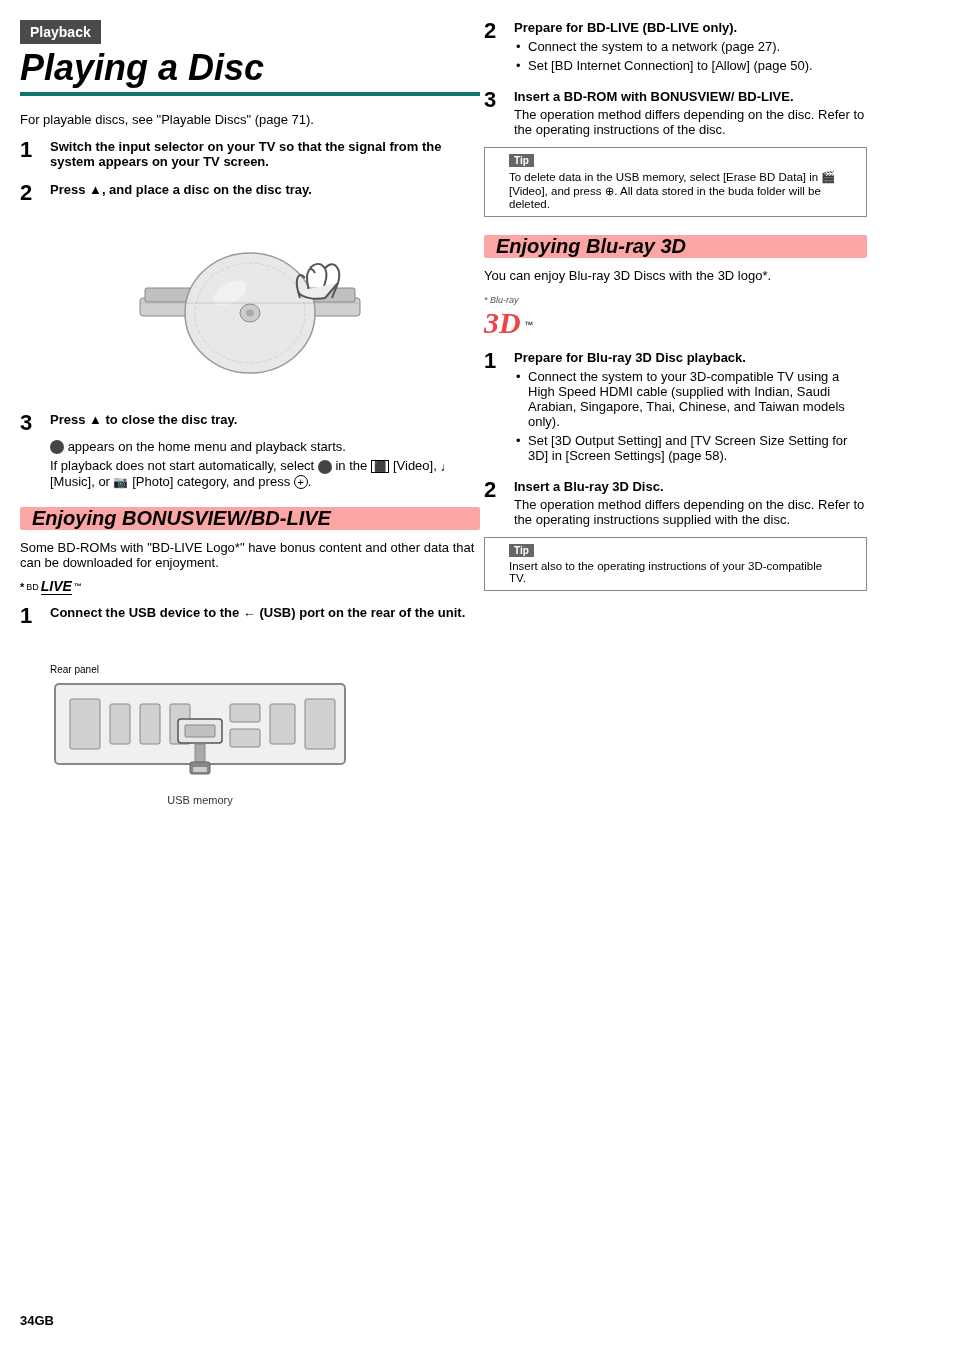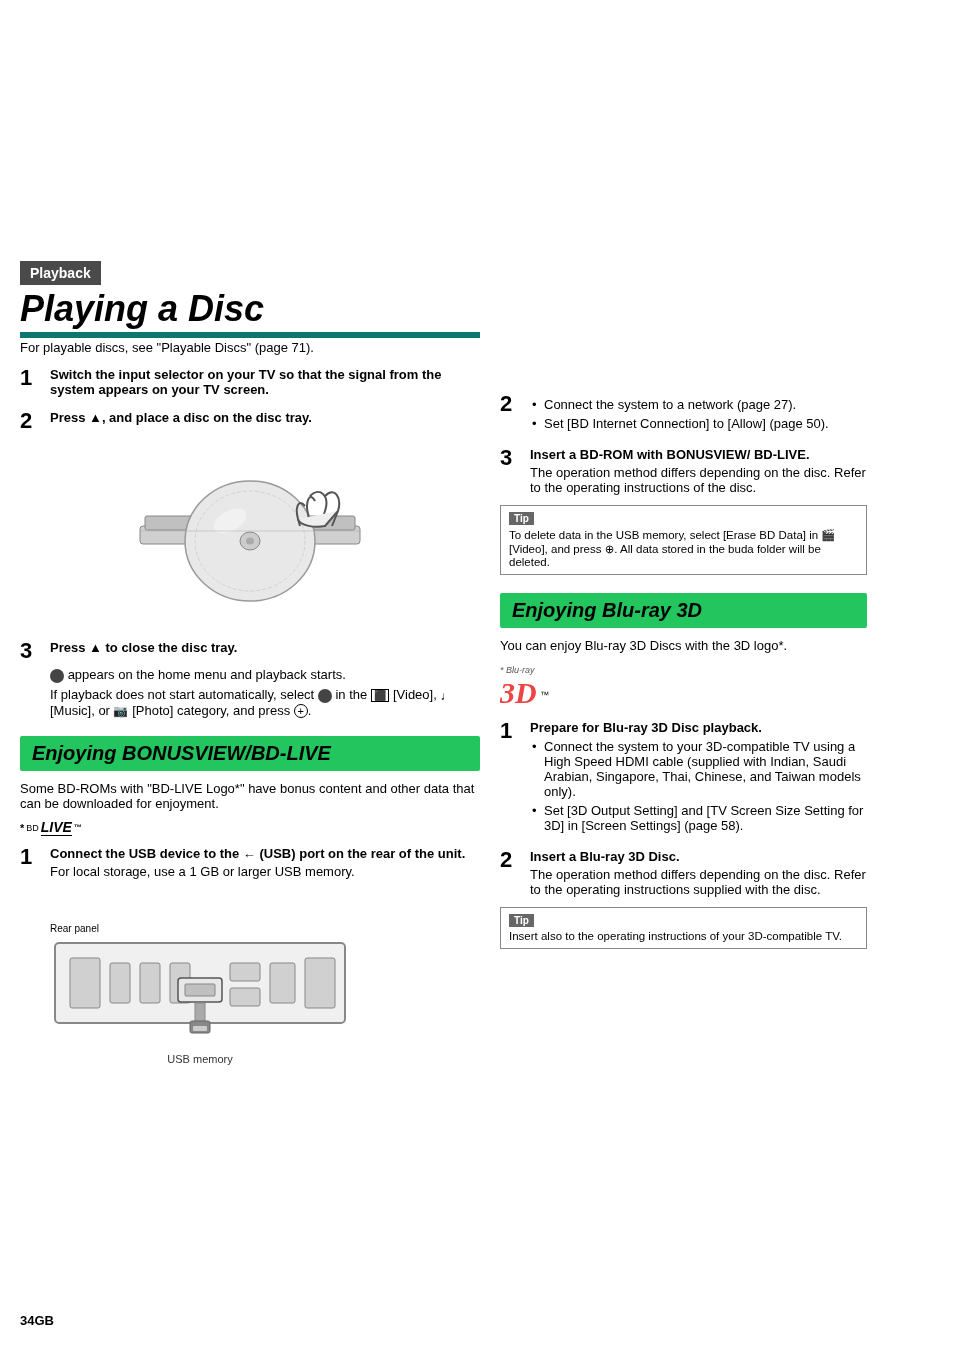--- a/index.html
+++ b/index.html
@@ -9,22 +9,21 @@
       background: #fff;
       color: #000;
       width: 954px;
       min-height: 1352px;
     }
     .page {
       display: flex;
       width: 887px;
       min-height: 1352px;
       padding: 20px;
-      gap: 20px;
-      align-items: center;
+      gap: 4px;
     }
     .left-col {
       width: 460px;
       flex-shrink: 0;
     }
     .right-col {
       flex: 1;
     }
 
     
@@ -36,23 +35,23 @@
       padding: 4px 10px;
       display: inline-block;
       margin-bottom: 4px;
     }
 
     
     .main-title {
       font-size: 36px;
       font-weight: 900;
       font-style: italic;
-      border-bottom: 6px solid #0f766e;
+      border-bottom: 4px solid #0f766e;
       padding-bottom: 4px;
-      margin-bottom: 2px;
+      margin-bottom: 16px;
       line-height: 1.1;
     }
 
     .intro-text {
       font-size: 13px;
       margin-bottom: 12px;
     }
 
     
     .step {
@@ -85,22 +84,22 @@
       justify-content: center;
       margin: 14px 0;
     }
     .disc-svg-wrapper {
       width: 280px;
       height: 180px;
     }
 
     
     .section-header {
-      background: #22c55e;
-      padding: 6px 12px;
+      background: #fca5a5;
+      padding: 0 12px;
       font-size: 20px;
       font-weight: 900;
       font-style: italic;
       margin: 18px 0 10px 0;
       border-radius: 2px;
     }
 
     .bullet-list {
       list-style: none;
       padding: 0;
@@ -114,21 +113,21 @@
     }
     .bullet-list li::before {
       content: "•";
       position: absolute;
       left: 2px;
     }
 
     
     .tip-box {
       border: 1px solid #888;
-      padding: 6px 8px;
+      padding: 6px 24px;
       margin: 10px 0;
       font-size: 11.5px;
       background: #fff;
     }
     .tip-label {
       display: inline-block;
       background: #666;
       color: #fff;
       font-size: 10px;
       font-weight: bold;
@@ -294,21 +293,20 @@
       <span style="font-size:9px; font-weight:normal; vertical-align:super;">BD</span>
       <span style="font-style:italic; font-weight:bold; font-size:14px; border-bottom:1px solid #000;">LIVE</span>
       <span style="font-size:8px; vertical-align:sub;">™</span>
     </div>
 
     
     <div class="step">
       <span class="step-num">1</span>
       <div class="step-content">
         <div class="step-title">Connect the USB device to the ← (USB) port on the rear of the unit.</div>
-        <div class="step-body">For local storage, use a 1 GB or larger USB memory.</div>
 
         <div class="rear-panel-container">
           <div class="rear-panel-label">Rear panel</div>
           <svg viewBox="0 0 300 130" width="300" height="130" xmlns="http://www.w3.org/2000/svg">
 
             <rect x="5" y="5" width="290" height="80" rx="4" fill="#f0f0f0" stroke="#888" stroke-width="2"></rect>
 
             <rect x="20" y="20" width="30" height="50" rx="2" fill="#d0d0d0" stroke="#888" stroke-width="1"></rect>
             <rect x="60" y="25" width="20" height="40" rx="2" fill="#d0d0d0" stroke="#888" stroke-width="1"></rect>
             <rect x="90" y="25" width="20" height="40" rx="2" fill="#d0d0d0" stroke="#888" stroke-width="1"></rect>
@@ -332,20 +330,21 @@
       </div>
     </div>
 
   </div>
 
   <div class="right-col">
 
     <div class="step">
       <span class="step-num">2</span>
       <div class="step-content">
+        <div class="step-title">Prepare for BD-LIVE (BD-LIVE only).</div>
         <ul class="bullet-list">
           <li>Connect the system to a network (page 27).</li>
           <li>Set [BD Internet Connection] to [Allow] (page 50).</li>
         </ul>
       </div>
     </div>
 
     <div class="step">
       <span class="step-num">3</span>
       <div class="step-content">

